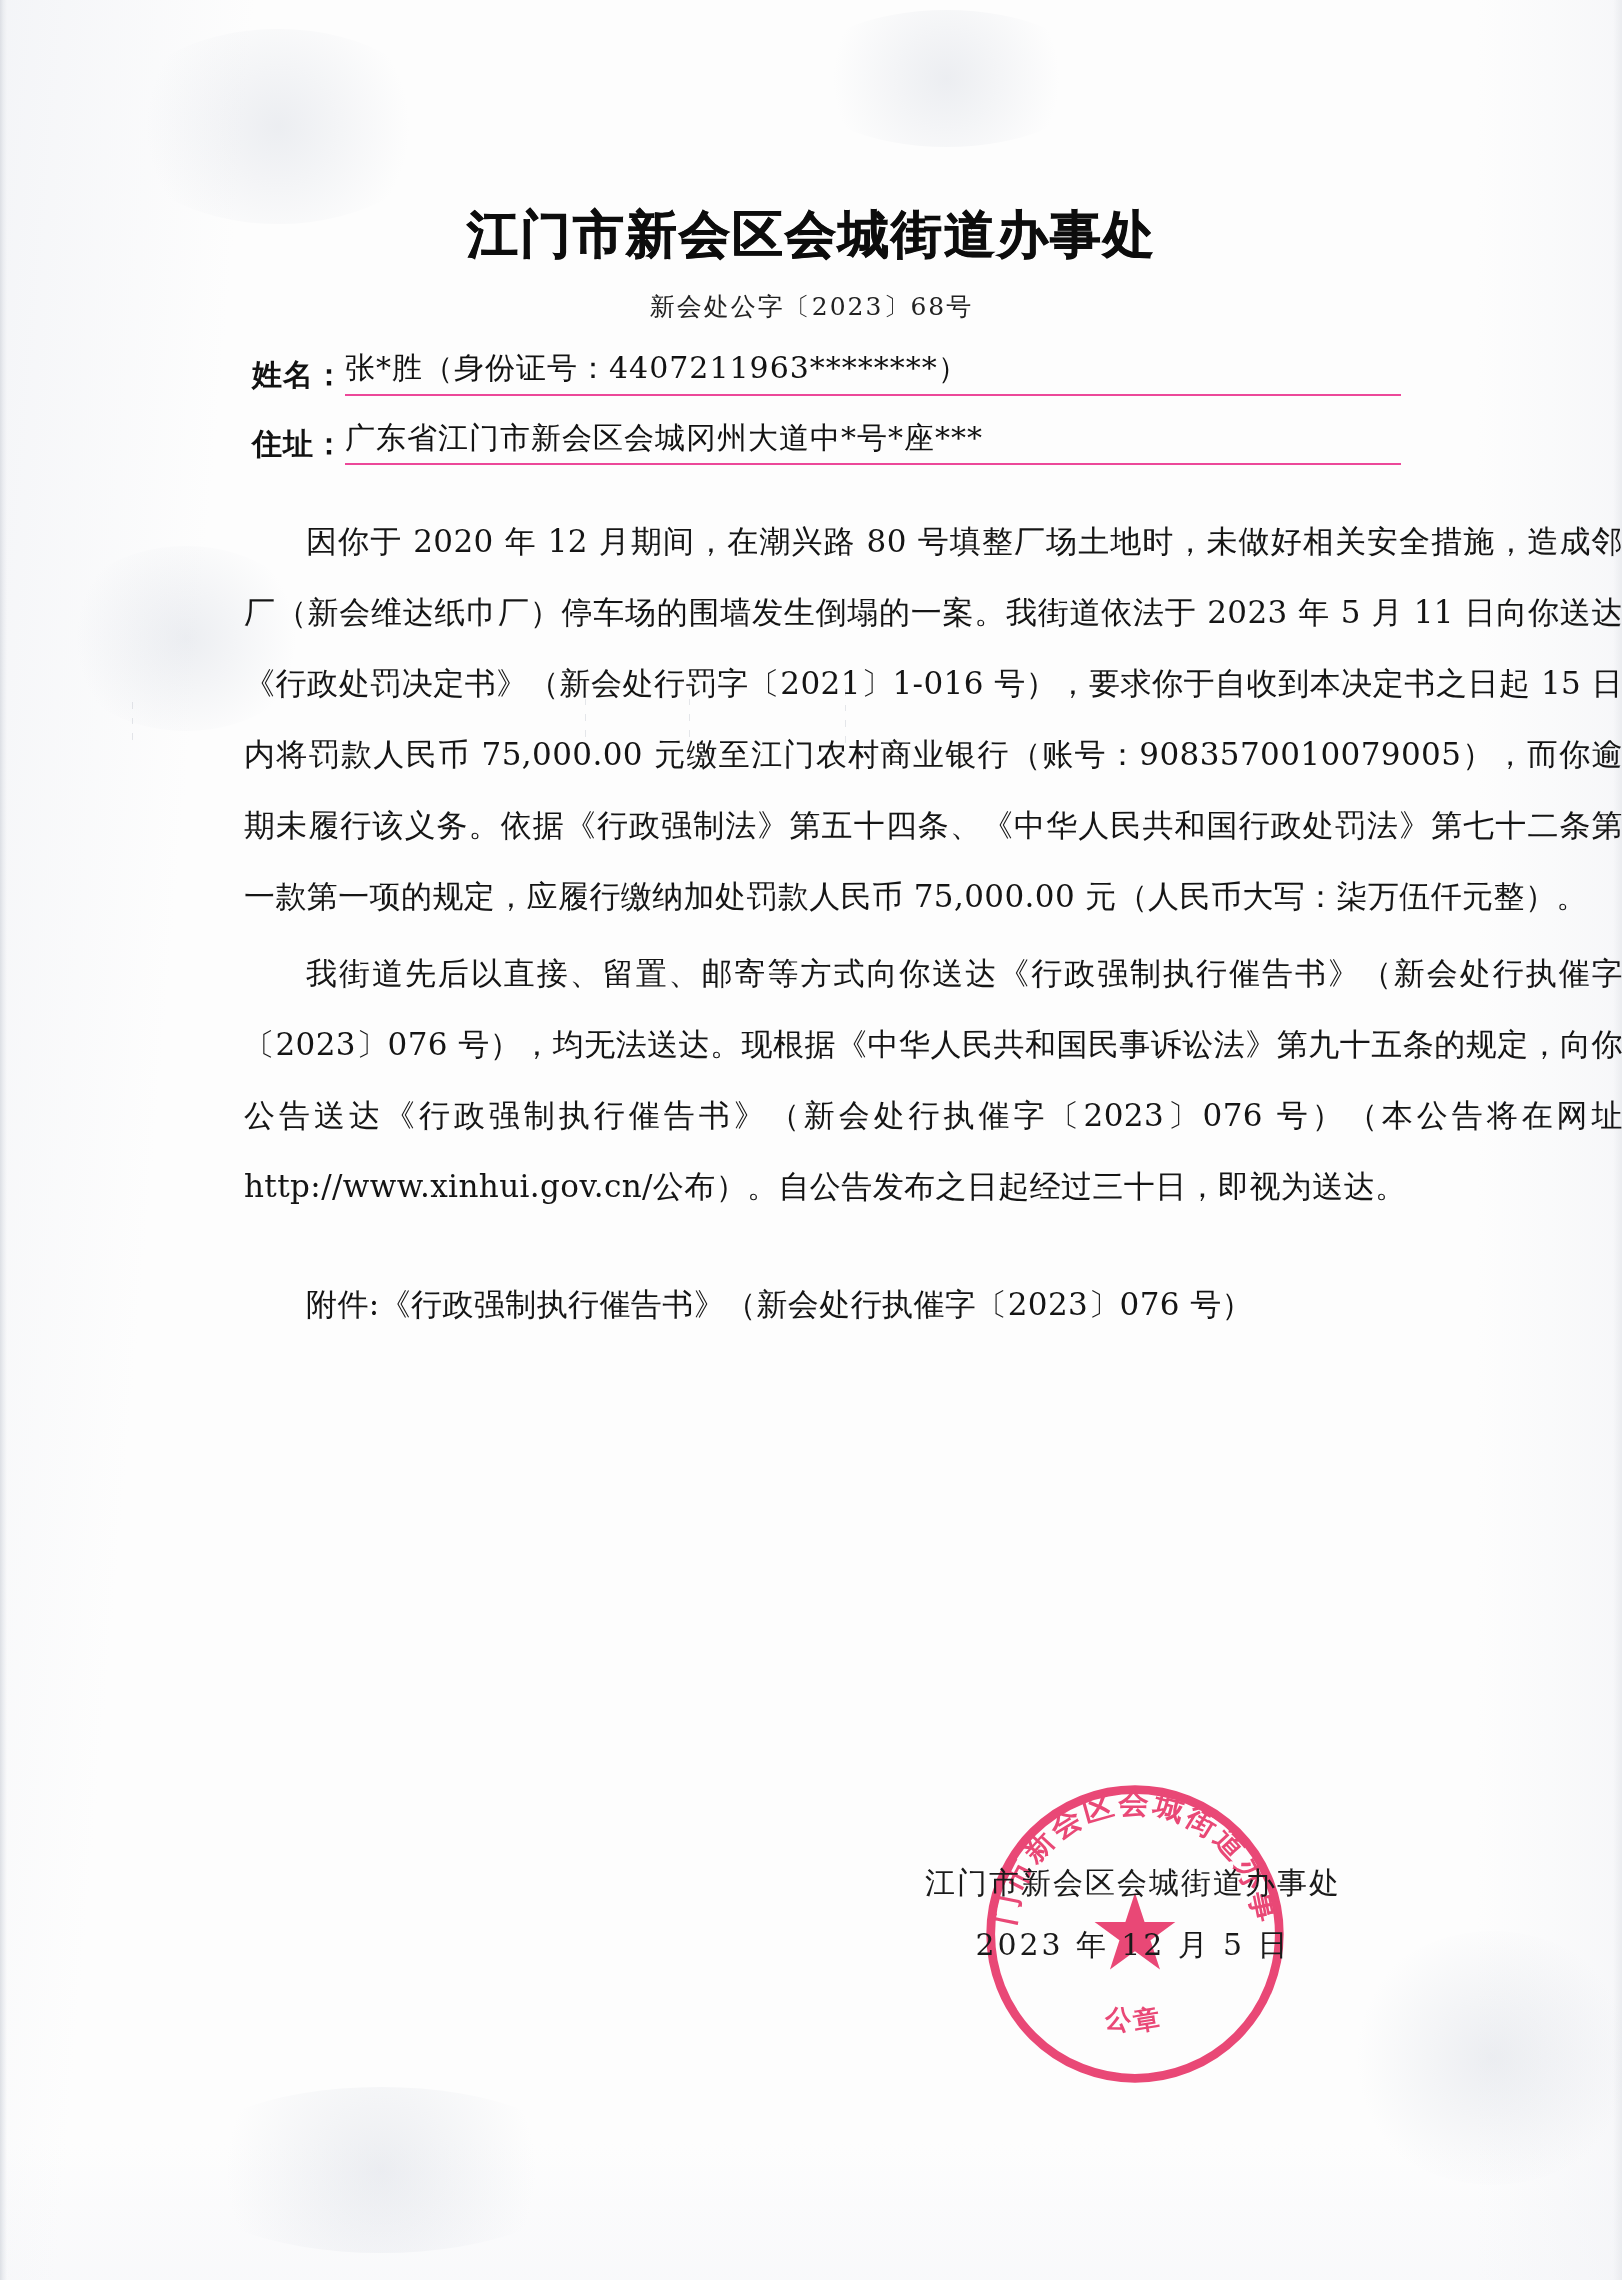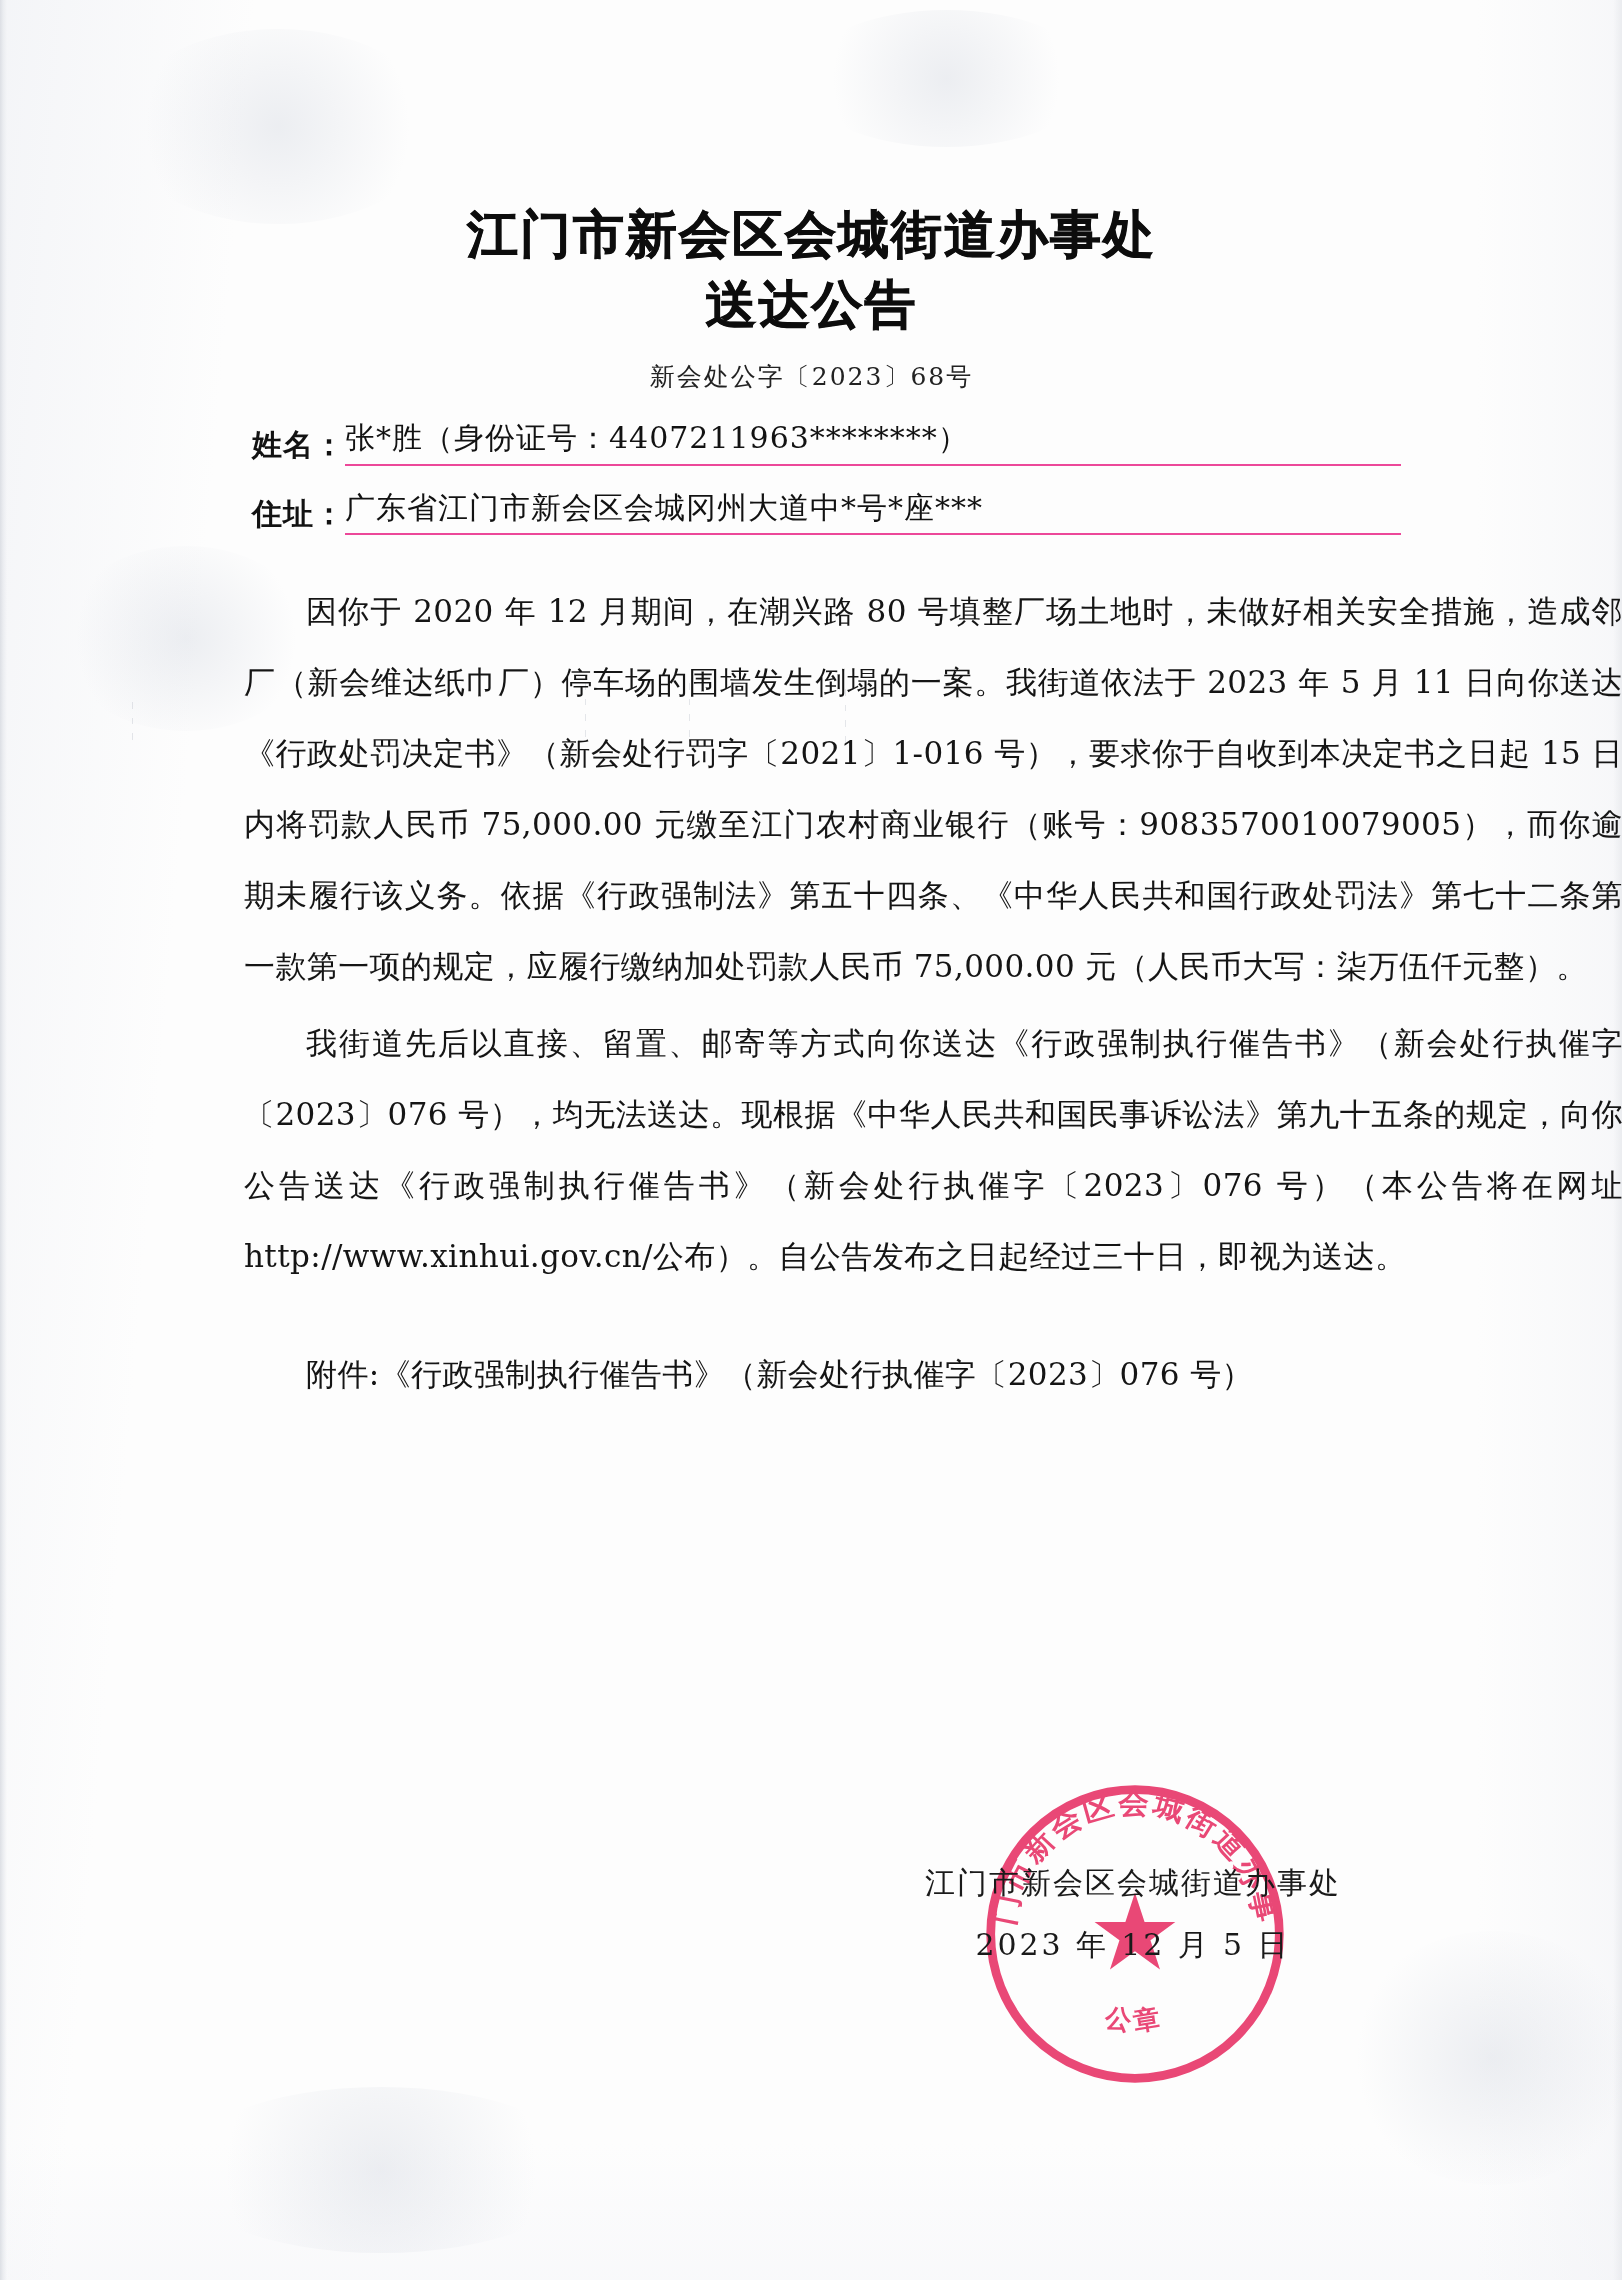--- a/index.html
+++ b/index.html
@@ -176,21 +176,20 @@
 
 <div class="dotted-ghost" style="left:585px; top:683px;  height:60px;"></div>
 <div class="dotted-ghost" style="left:689px; top:683px;  height:60px;"></div>
 <div class="dotted-ghost" style="left:845px; top:689px;  height:55px;"></div>
 <div class="dotted-ghost" style="left:132px; top:702px;  height:39px;"></div>
 
 <div id="content">
 
   <div class="doc-title" id="title-line1">江门市新会区会城街道办事处</div>
 
-  <div class="doc-title" id="title-line2">送达公告</div>
 
   <div class="doc-number">新会处公字〔2023〕68号</div>
 
   <div class="field-row" id="field-name">
     <span class="field-label">姓名：</span>
     <span class="field-value">张*胜（身份证号：4407211963********）</span>
   </div>
 
   <div class="field-row" id="field-addr">
     <span class="field-label">住址：</span>

